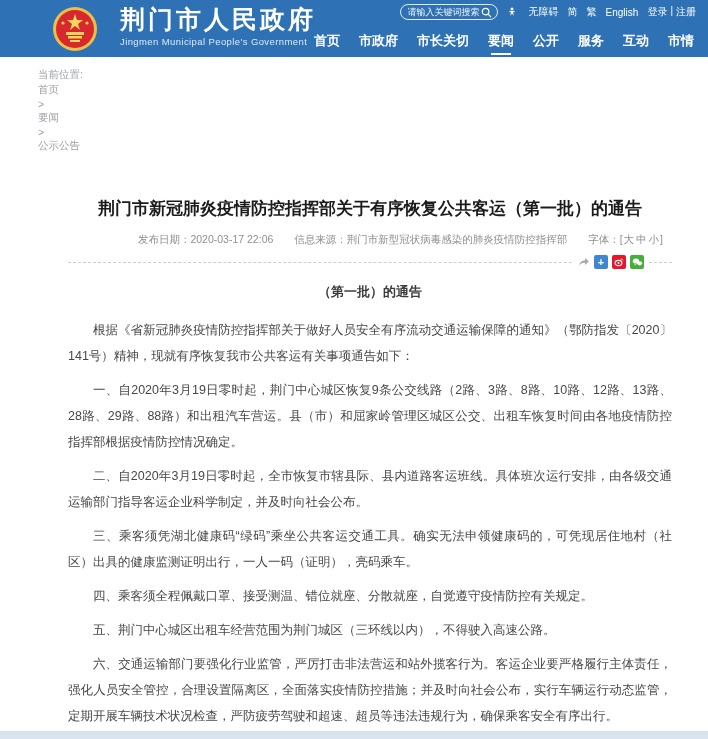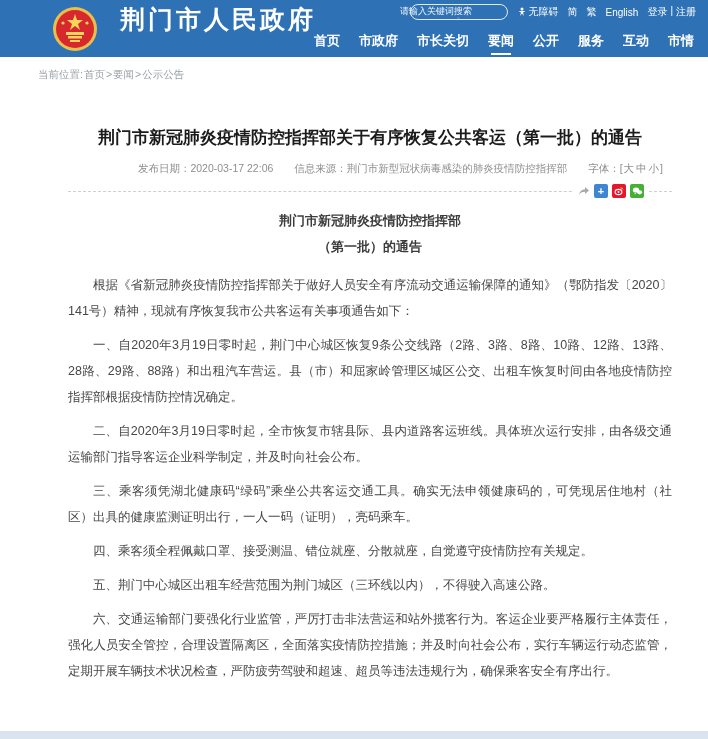--- a/index.html
+++ b/index.html
@@ -11,33 +11,33 @@
   }
 
   
   .topbar { height:57px; background:#2e72b5; position:relative; }
   .brand { position:absolute; left:52px; top:6px; display:flex; align-items:flex-start; gap:22px; cursor:pointer; }
   .emblem { width:46px; height:46px; flex:0 0 auto; }
   .site-name { color:#fff; font-size:25px; font-weight:bold; letter-spacing:3px; line-height:1.1; }
   .site-en { color:rgba(255,255,255,.85); font-size:9.5px; letter-spacing:.4px; margin-top:2px; }
 
   .top-utility { position:absolute; top:4px; right:12px; display:flex; align-items:center; gap:9px; color:#fff; font-size:10px; }
-  .searchbox { display:flex; align-items:center; width:98px; height:16px; border:1px solid rgba(255,255,255,.85); border-radius:9px; padding:0 5px;flex-direction:column; }
+  .searchbox { display:flex; align-items:center; width:98px; height:16px; border:1px solid rgba(255,255,255,.85); border-radius:9px; padding:0 5px; }
   .searchbox input { flex:1; min-width:0; background:transparent; border:none; outline:none; color:#fff; font-size:9px; font-family:inherit; }
   .searchbox input::placeholder { color:rgba(255,255,255,.92); }
-  .util-link { display:flex; align-items:center; gap:2px; cursor:pointer; white-space:nowrap; }
+  .util-link { display:flex; align-items:center; gap:12px; cursor:pointer; white-space:nowrap; }
   .login-group { display:flex; gap:3px; white-space:nowrap; }
   .login-group span { cursor:pointer; }
 
   .mainnav { position:absolute; right:14px; bottom:7px; display:flex; gap:19px; }
   .nav-item { color:#fff; font-size:13px; font-weight:bold; cursor:pointer; position:relative; white-space:nowrap; }
   .nav-item.active::after { content:""; position:absolute; left:12%; right:12%; bottom:-5px; height:2px; background:#fff; }
 
   
-  .breadcrumb { padding:11px 0 6px 38px; font-size:10.5px; color:#9aa0a6; display:flex; gap:1px; }
+  .breadcrumb { padding:11px 0 6px 38px; font-size:10.5px; color:#9aa0a6; display:flex; gap:1px;flex-direction:column; }
   .breadcrumb .crumb { cursor:pointer; }
 
   
   main { padding:38px 36px 0 68px; position:relative; }
   .article-title { text-align:center; font-size:17px; font-weight:bold; color:#1b1b1b; margin:0; line-height:24px; }
   .meta { text-align:right; margin-top:12px; font-size:10.5px; color:#8f8f8f; white-space:nowrap; }
   .meta .block { margin:0 9px; }
   .meta .fsz { cursor:pointer; margin:0 1px; }
 
   .divider { margin-top:15px; border-top:1px dashed #cfcfcf; position:relative; height:0; }
@@ -66,20 +66,21 @@
       <circle cx="23" cy="23" r="19" fill="#d7282d"></circle>
       <polygon points="23,8 25,14 31,14 26,18 28,24 23,20 18,24 20,18 15,14 21,14" fill="#f5d55a"></polygon>
       <rect x="14" y="26" width="18" height="3" fill="#f5d55a"></rect>
       <rect x="16" y="30" width="14" height="2.5" fill="#f5d55a"></rect>
       <rect x="18" y="34" width="10" height="2" fill="#f5d55a"></rect>
       <circle cx="11" cy="17" r="1.6" fill="#f5d55a"></circle>
       <circle cx="35" cy="17" r="1.6" fill="#f5d55a"></circle>
     </svg>
     <div class="brand-text">
       <div class="site-name">荆门市人民政府</div>
+      <div class="site-en">Jingmen Municipal People's Government</div>
     </div>
   </div>
 
   <div class="top-utility">
     <div class="searchbox">
       <input type="text" placeholder="请输入关键词搜索" style="">
       <svg width="11" height="11" viewBox="0 0 12 12">
         <circle cx="5" cy="5" r="3.6" fill="none" stroke="#ffffff" stroke-width="1.3"></circle>
         <line x1="7.8" y1="7.8" x2="11" y2="11" stroke="#ffffff" stroke-width="1.3"></line>
       </svg>
@@ -148,21 +149,20 @@
         <svg width="11" height="10" viewBox="0 0 11 10">
           <ellipse cx="4" cy="4" rx="3.2" ry="2.6" fill="#fff"></ellipse>
           <ellipse cx="7.6" cy="6.3" rx="2.5" ry="2.1" fill="#fff"></ellipse>
           <path d="M3 7 L2.2 8.6 L4.4 7.6 Z" fill="#fff"></path>
         </svg>
       </span>
     </div>
   </div>
 
   <div class="article-heads">
-    <div>荆门市新冠肺炎疫情防控指挥部</div>
     <div>（第一批）的通告</div>
   </div>
 
   <div class="article-body">
     <p>根据《省新冠肺炎疫情防控指挥部关于做好人员安全有序流动交通运输保障的通知》（鄂防指发〔2020〕141号）精神，现就有序恢复我市公共客运有关事项通告如下：</p>
     <p>一、自2020年3月19日零时起，荆门中心城区恢复9条公交线路（2路、3路、8路、10路、12路、13路、28路、29路、88路）和出租汽车营运。县（市）和屈家岭管理区城区公交、出租车恢复时间由各地疫情防控指挥部根据疫情防控情况确定。</p>
     <p>二、自2020年3月19日零时起，全市恢复市辖县际、县内道路客运班线。具体班次运行安排，由各级交通运输部门指导客运企业科学制定，并及时向社会公布。</p>
     <p>三、乘客须凭湖北健康码“绿码”乘坐公共客运交通工具。确实无法申领健康码的，可凭现居住地村（社区）出具的健康监测证明出行，一人一码（证明），亮码乘车。</p>
     <p>四、乘客须全程佩戴口罩、接受测温、错位就座、分散就座，自觉遵守疫情防控有关规定。</p>
     <p>五、荆门中心城区出租车经营范围为荆门城区（三环线以内），不得驶入高速公路。</p>

